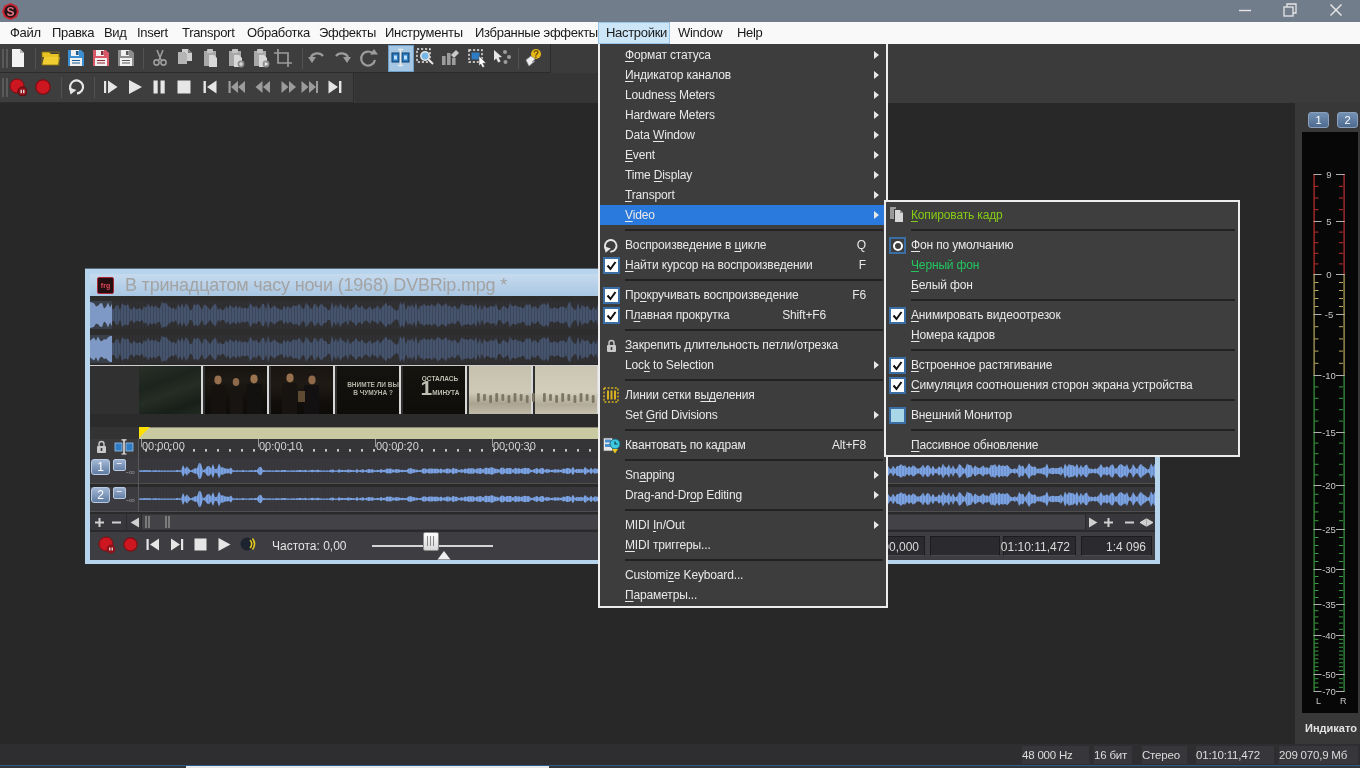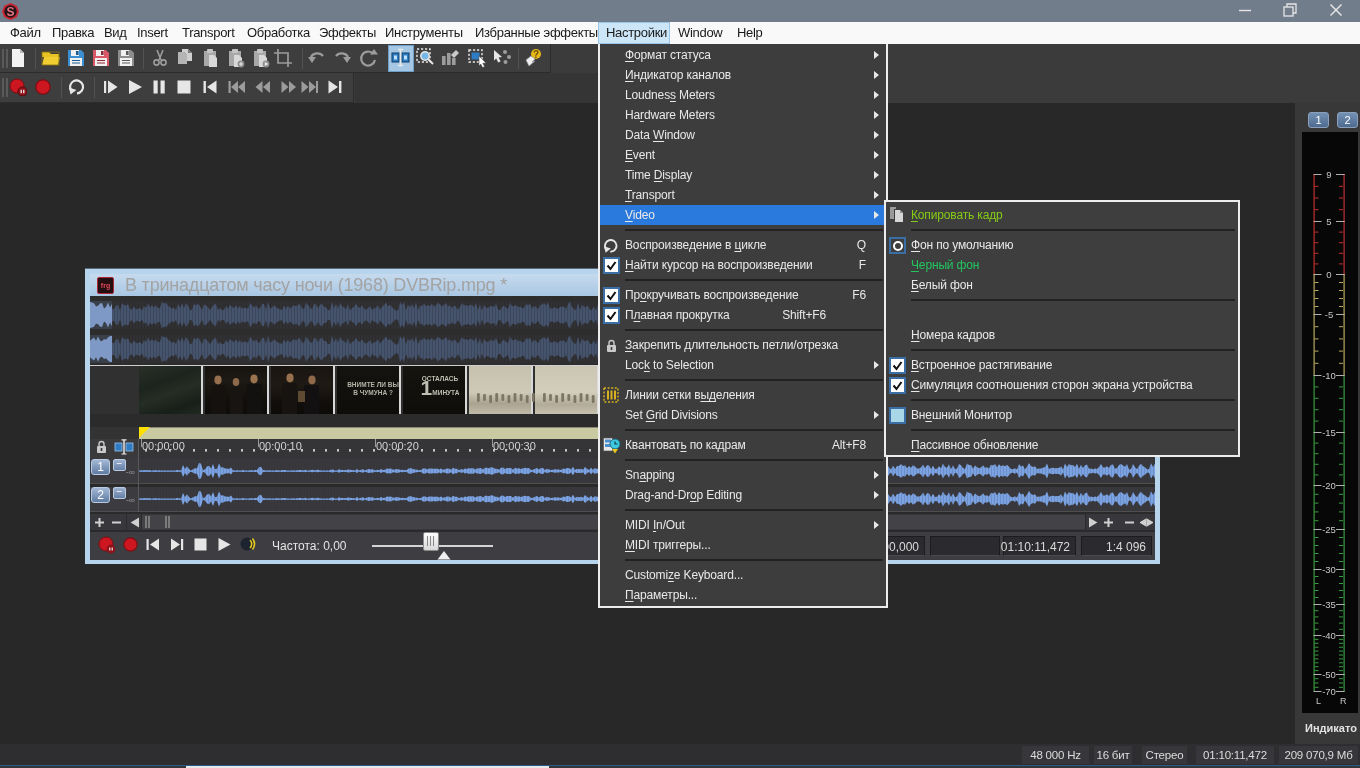--- a/index.html
+++ b/index.html
@@ -5,21 +5,21 @@
 #scr{position:relative;width:1360px;height:768px;overflow:hidden;background:#282828;font-family:"Liberation Sans",sans-serif}
 .a{position:absolute}
 u{text-underline-offset:2px;text-decoration-thickness:1px}
 .mi{position:absolute;left:2px;width:284px;height:20px;line-height:20px;font-size:12px;color:#e8e8e8;white-space:nowrap;letter-spacing:-0.15px}
 .mi .t{position:absolute;left:25px;top:0}
 .mi .r{position:absolute;right:20px;top:0}
 .mi .ar{position:absolute;right:7px;top:6px;width:0;height:0;border-left:5px solid #e8e8e8;border-top:4px solid transparent;border-bottom:4px solid transparent}
 .sep{position:absolute;left:25px;right:3px;height:2px;background:#222}
 .chk{position:absolute;left:3px;top:2px;width:17px;height:17px;background:#fff;border:2px solid #3a6ea5}
 .mb{font-size:13px;color:#191919;position:absolute;top:22px;height:22px;line-height:22px;letter-spacing:-0.3px}
-.sbox{position:absolute;top:2px;height:18px;background:#37373b;color:#dcdcdc;font-size:11.5px;line-height:18px;text-align:center;letter-spacing:-0.2px}
+.sbox{position:absolute;top:2px;height:18px;background:#37373b;color:#dcdcdc;font-size:11.5px;line-height:18px;text-align:left;letter-spacing:-0.2px}
 </style></head><body>
 <div id="scr">
 <div class="a" style="left:0;top:0;width:1360px;height:22px;background:#727d8c"></div>
 <svg class="a" style="left:2px;top:3px" width="17" height="17" viewBox="0 0 17 17">
       <polygon points="8.5,0 14.7,2.8 17,8.5 14.7,14.2 8.5,17 2.3,14.2 0,8.5 2.3,2.8" fill="#cb2430"></polygon>
       <circle cx="8.5" cy="8.5" r="6.2" fill="#251318"></circle>
       <text x="8.5" y="12.8" font-size="12" font-weight="bold" fill="#e0757e" text-anchor="middle" font-family="Liberation Sans">S</text>
     </svg>
 <svg class="a" style="left:1238px;top:3px" width="14" height="14" viewBox="0 0 14 14">
       <line x1="1" y1="7.5" x2="13" y2="7.5" stroke="#e6e6e6" stroke-width="1.4"></line>
@@ -831,20 +831,28 @@
         </div>
         <span class="t"><u>Ф</u>он по умолчанию</span>
       </div>
 <div class="mi" style="top:53px;left:0;width:352px;color:#22c55e">
         <span class="t"><u>Ч</u>ерный фон</span>
       </div>
 <div class="mi" style="top:73px;left:0;width:352px;color:#e8e8e8">
         <span class="t"><u>Б</u>елый фон</span>
       </div>
 <div class="sep" style="top:97px"></div>
+<div class="mi" style="top:103px;left:0;width:352px;color:#e8e8e8">
+        <div class="chk">
+          <svg width="13" height="13" style="position:absolute;left:0;top:0">
+            <path d="M2.5 6.5 L5.5 10 L10.5 3" stroke="#111" stroke-width="2" fill="none"></path>
+          </svg>
+        </div>
+        <span class="t"><u>А</u>нимировать видеоотрезок</span>
+      </div>
 <div class="mi" style="top:123px;left:0;width:352px;color:#e8e8e8">
         <span class="t"><u>Н</u>омера кадров</span>
       </div>
 <div class="sep" style="top:147px"></div>
 <div class="mi" style="top:153px;left:0;width:352px;color:#e8e8e8">
         <div class="chk">
           <svg width="13" height="13" style="position:absolute;left:0;top:0">
             <path d="M2.5 6.5 L5.5 10 L10.5 3" stroke="#111" stroke-width="2" fill="none"></path>
           </svg>
         </div>

